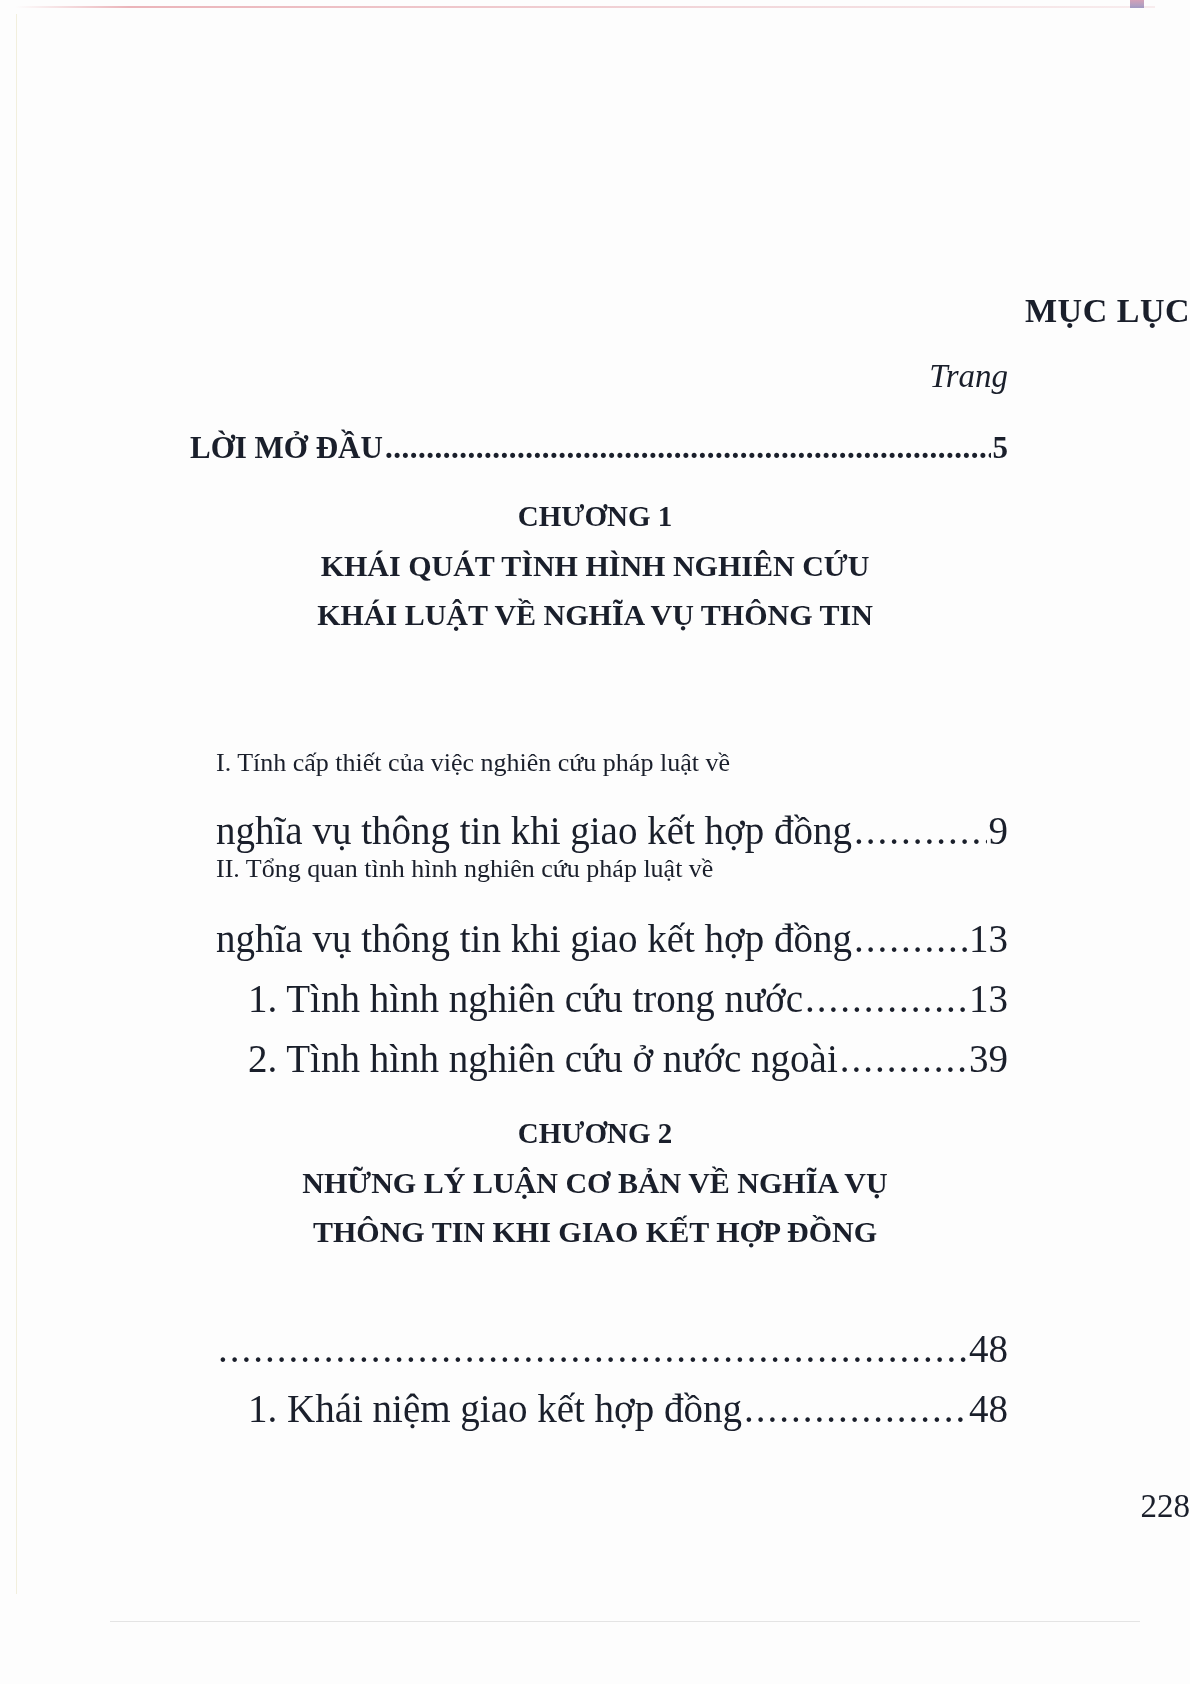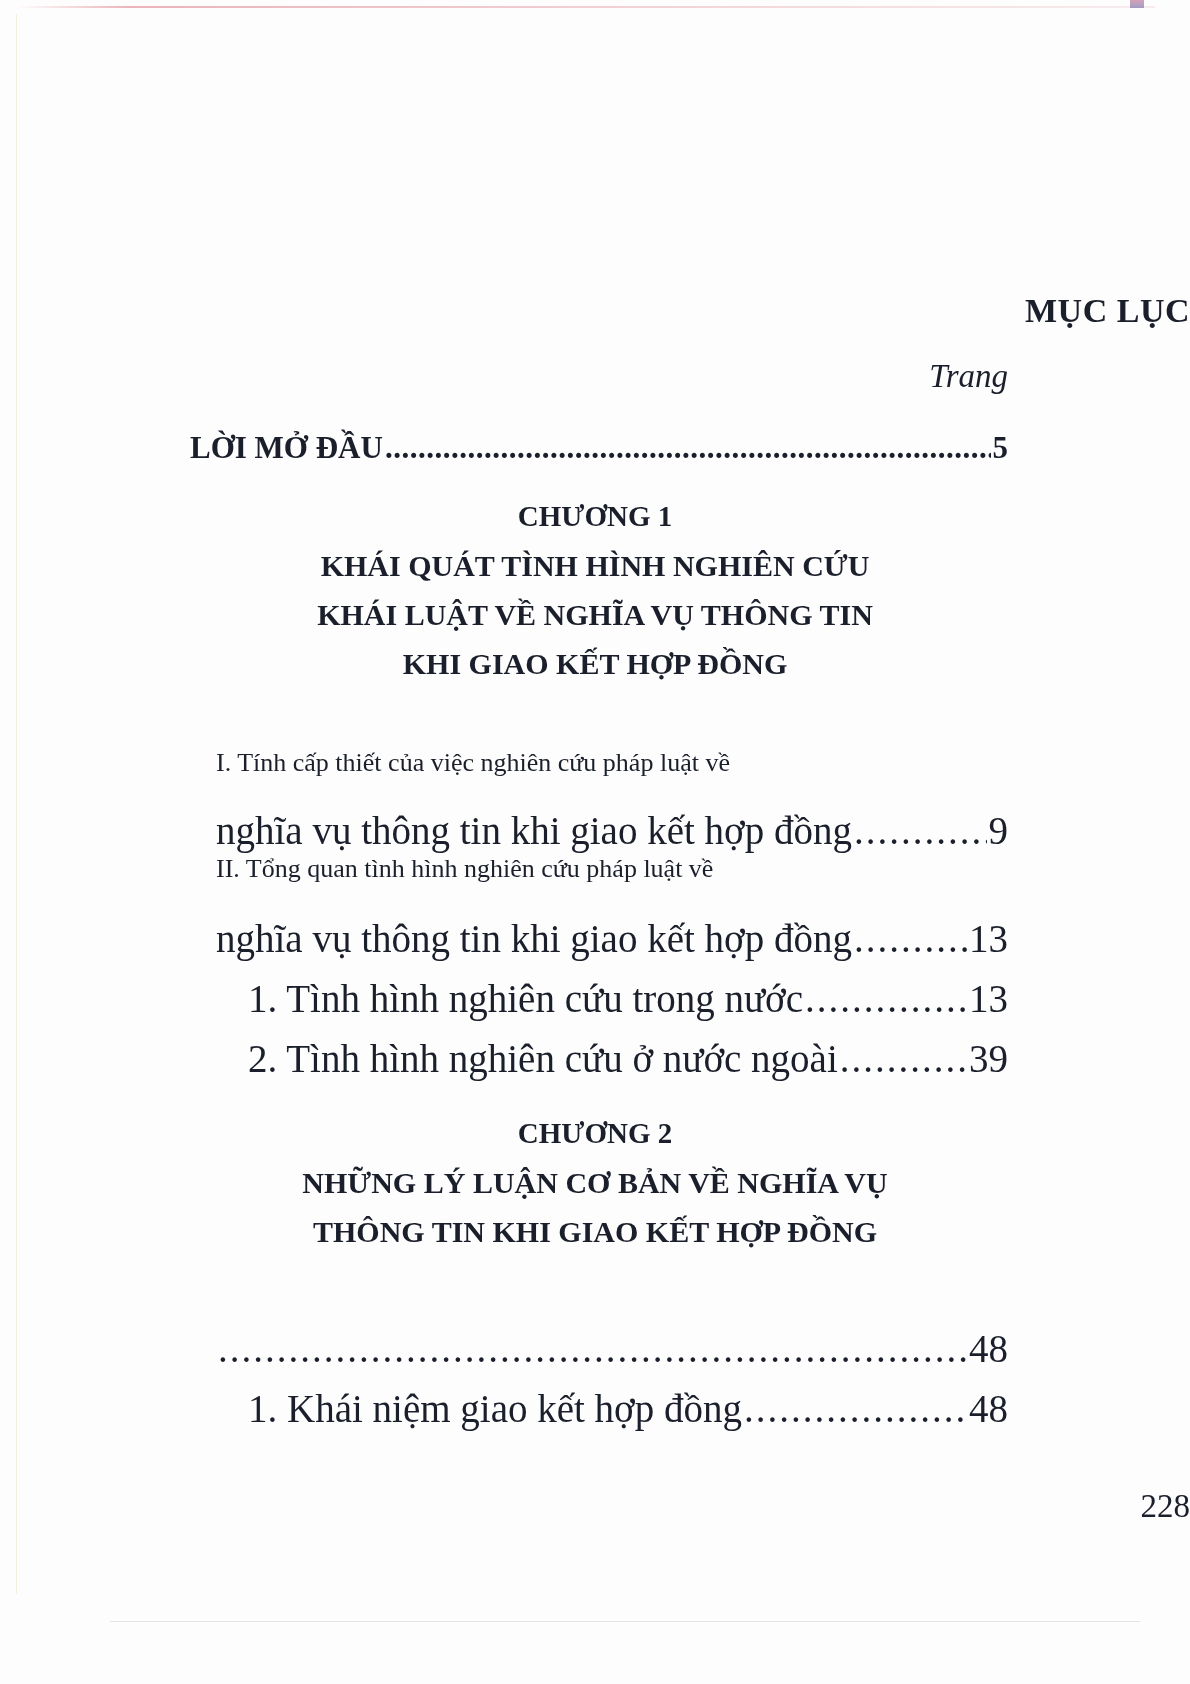--- a/index.html
+++ b/index.html
@@ -135,21 +135,20 @@
   <div class="toc-row row-intro">
     <span class="text">LỜI MỞ ĐẦU</span>
     <span class="leader"></span>
     <span class="num">5</span>
   </div>
 
   <div class="chapter-block" style="top:492px;">
     <span class="ch-label">CHƯƠNG 1</span>
     <span class="ch-line">KHÁI QUÁT TÌNH HÌNH NGHIÊN CỨU</span>
     <span class="ch-line">KHÁI LUẬT VỀ NGHĨA VỤ THÔNG TIN</span>
-    <span class="ch-line">KHI GIAO KẾT HỢP ĐỒNG</span>
   </div>
 
   <div class="plain-line" style="left:216px; top:748px;">I. Tính cấp thiết của việc nghiên cứu pháp luật về</div>
   <div class="toc-row row-normal" style="left:216px; width:792px; top:796px;">
     <span class="text">nghĩa vụ thông tin khi giao kết hợp đồng</span>
     <span class="leader"></span>
     <span class="num">9</span>
   </div>
 
   <div class="plain-line" style="left:216px; top:854px;">II. Tổng quan tình hình nghiên cứu pháp luật về</div>

